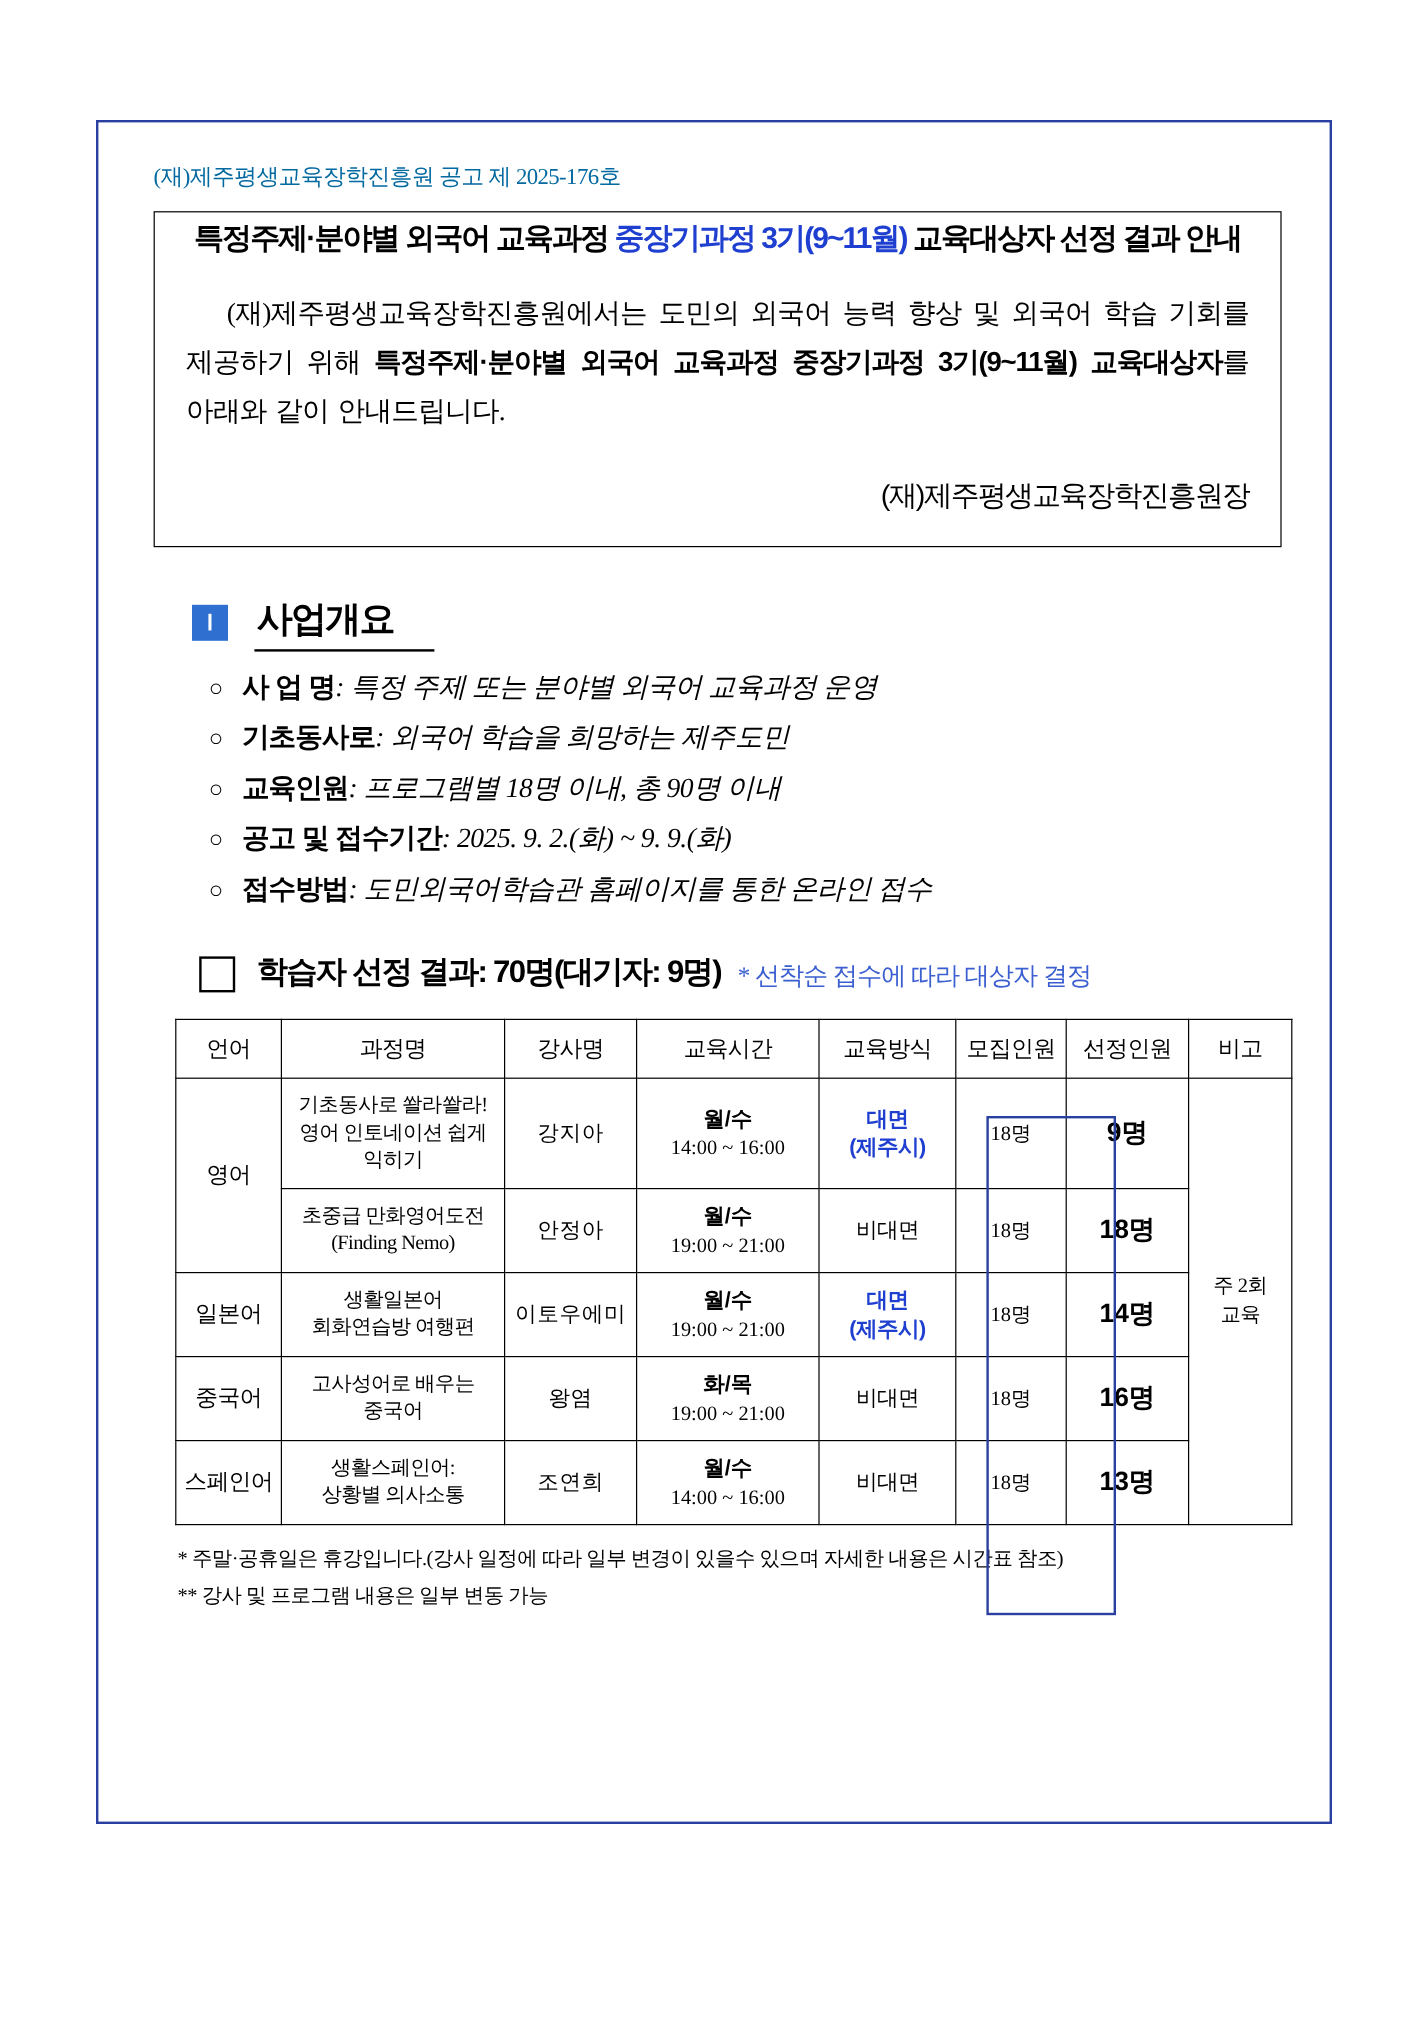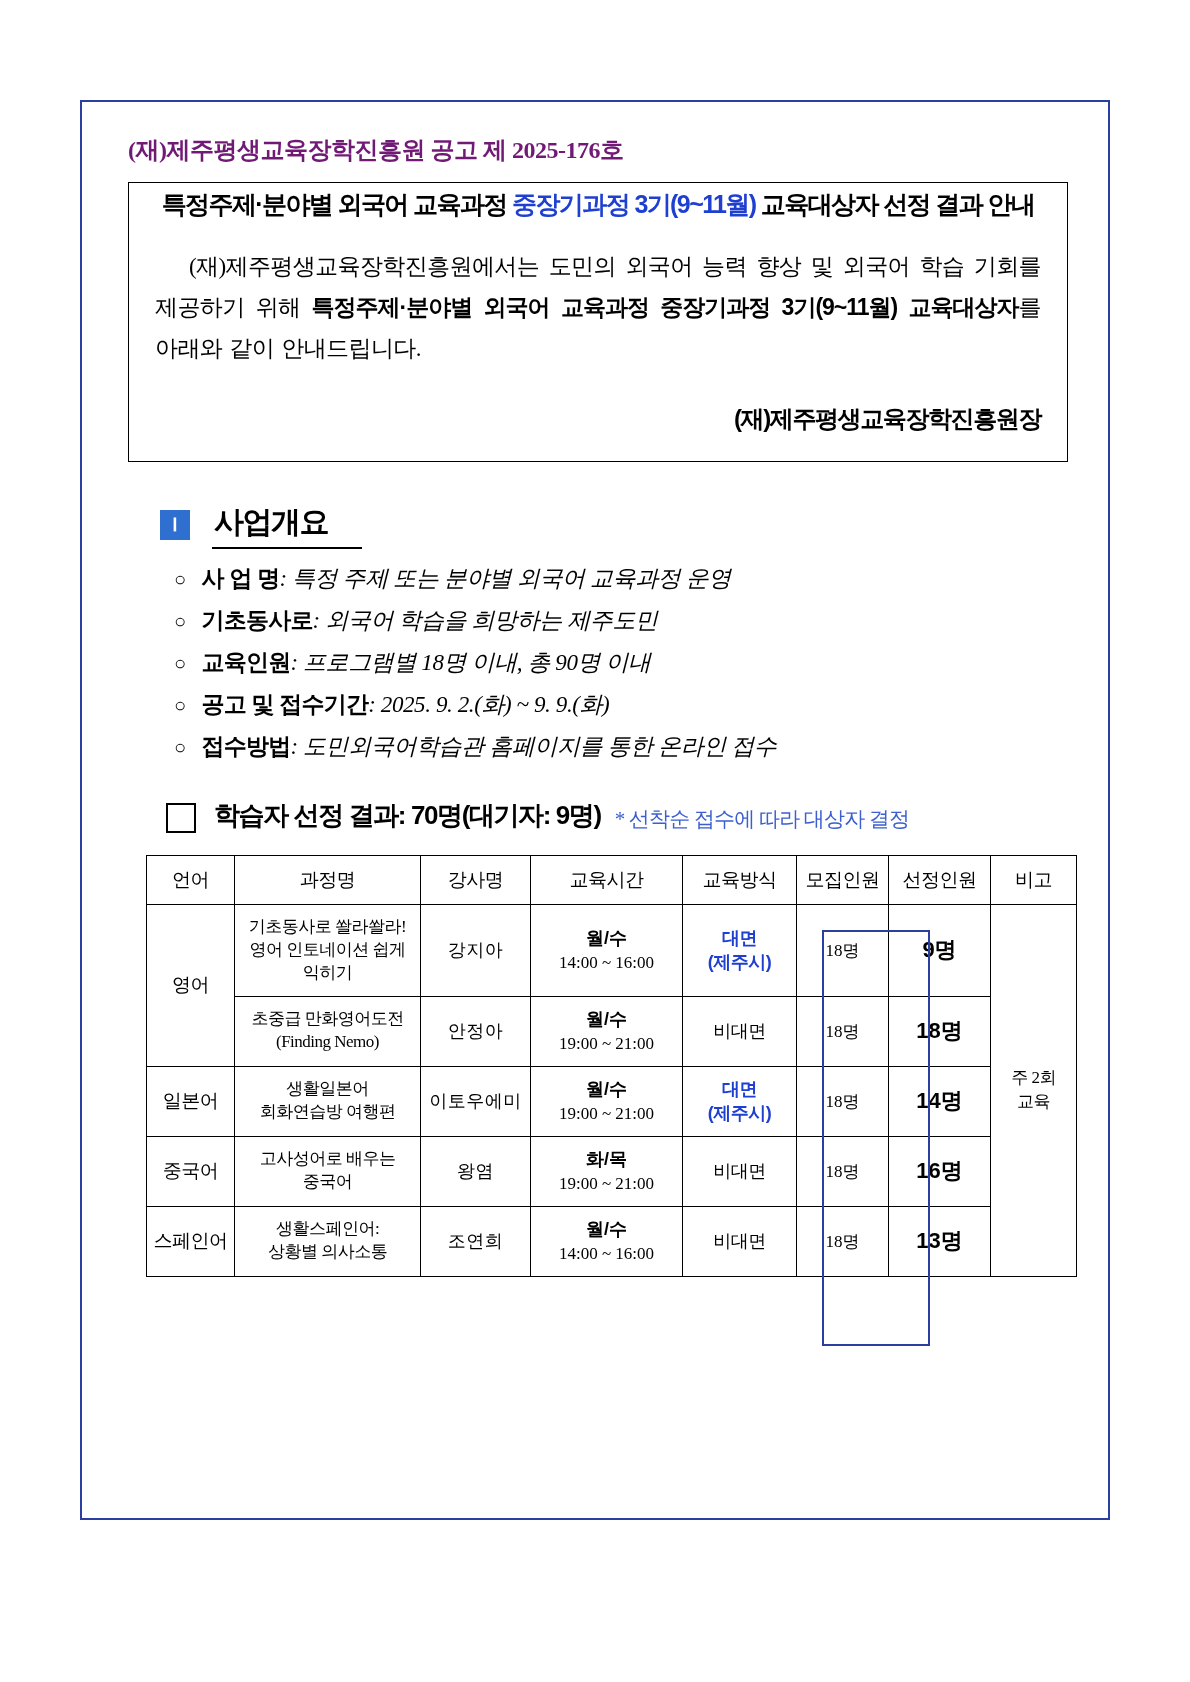--- a/index.html
+++ b/index.html
@@ -19,25 +19,24 @@
     top: 100px;
     width: 1030px;
     height: 1420px;
     border: 2px solid #2a3fa0;
     box-sizing: border-box;
   }
   .inner {
     padding: 28px 32px;
   }
   .doc-number {
-    font-size: 24px;
+    font-size: 19px;
     letter-spacing: -0.5px;
-    color: #701a75;
+    color: #0369a1;
     margin: 4px 0 16px 14px;
-    font-weight: bold;
   }
   .notice-box {
     border: 1.5px solid #000;
     margin: 0 8px 0 14px;
     padding: 5px 26px 26px 26px;
   }
   .notice-title {
     text-align: center;
     font-family: "Liberation Sans", sans-serif;
     font-weight: bold;
@@ -58,21 +57,21 @@
   }
   .notice-body .indent { display:inline-block; width: 34px; }
   .notice-body b {
     font-family: "Liberation Sans", sans-serif;
     font-weight: bold;
     letter-spacing: -1px;
   }
   .signature {
     text-align: right;
     font-family: "Liberation Sans", sans-serif;
-    font-weight: bold;
+    font-weight: normal;
     font-size: 24px;
     letter-spacing: -1.4px;
     margin-top: 34px;
   }
 
   .section-head {
     display: flex;
     align-items: center;
     margin: 40px 0 10px 46px;
   }
@@ -365,17 +364,21 @@
           </td>
           <td class="mode">
             <span>비대면</span>
           </td>
           <td class="cap">18명</td>
           <td class="sel">13명</td>
         </tr>
       </tbody>
     </table>
 
+    <div class="footnotes">
+      <div class="footnote">* 주말·공휴일은 휴강입니다.(강사 일정에 따라 일부 변경이 있을수 있으며 자세한 내용은 시간표 참조)</div>
+      <div class="footnote">** 강사 및 프로그램 내용은 일부 변동 가능</div>
+    </div>
 
   </div>
 
   <div class="sel-col-overlay" style="left:740px; top:828px; width:104px; height:412px;"></div>
 </div>
 
 </body></html>

